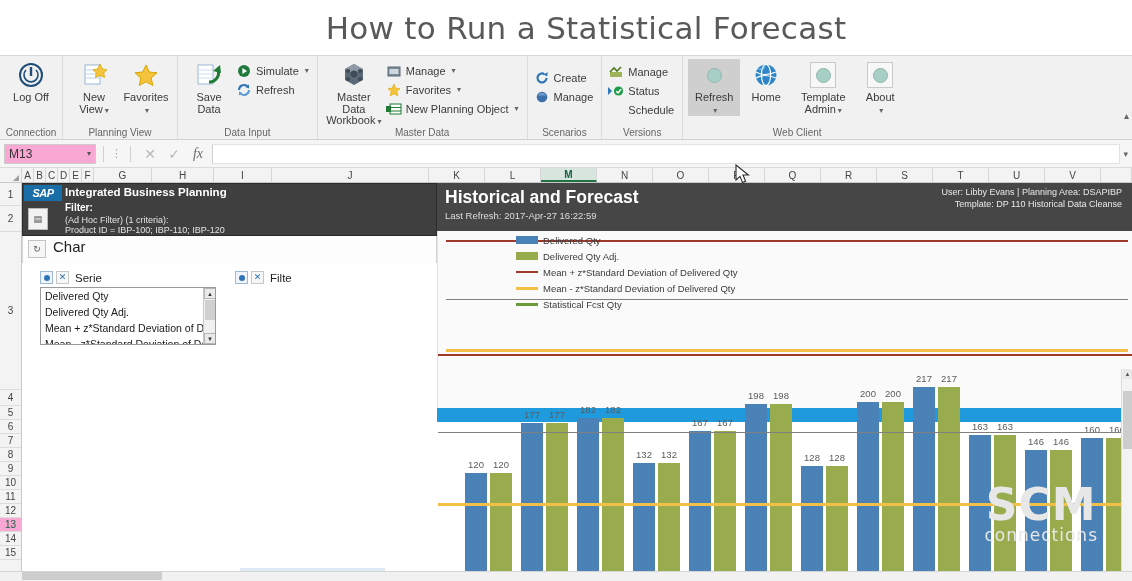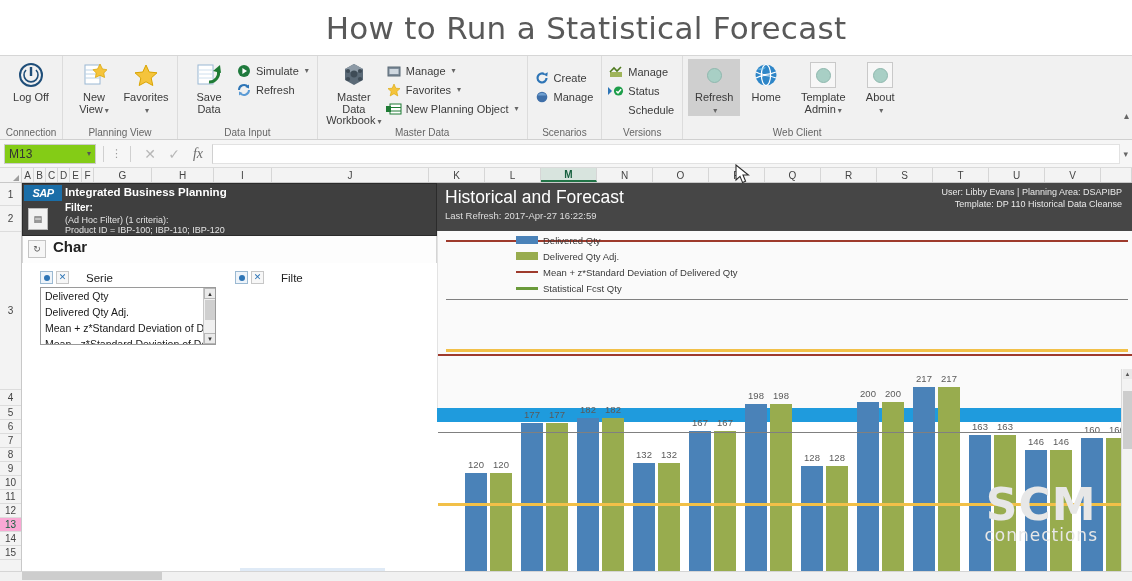--- a/index.html
+++ b/index.html
@@ -68,21 +68,21 @@
   }
 
   
   #formula-bar{
     height:28px; display:flex; align-items:center;
     background:#f6f6f6; border-bottom:1px solid #dadada;
     font-size:12px; color:#333;
   }
   #namebox{
     width:92px; height:20px; margin-left:4px;
-    background:#84cc16; border:1px solid #ccc;
+    background:#f9a8d4; border:1px solid #ccc;
     display:flex; align-items:center; padding:0 4px;
     font-size:12px; justify-content:space-between;
   }
   #namebox .cv{ color:#333; }
   #namebox .cr{ font-size:8px; color:#555; }
   .fsep{ width:1px; height:16px; background:#d0d0d0; margin:0 7px; }
   .fbtn{ width:24px; text-align:center; color:#b7b7b7; font-size:14px; }
   .fbtn.fx{ color:#6b6b6b; font-style:italic; font-family:"Liberation Serif", serif; font-size:14px; }
   #fbinput{
     flex:1; height:20px; background:#fff; border:1px solid #e2e2e2; border-left:1px solid #d0d0d0;
@@ -149,34 +149,34 @@
 
   #char-strip{
     position:absolute; left:0; top:53px; width:415px; height:27px;
     background:#fdfdfd; border-left:1px solid #d5d5d5; border-right:1px solid #d5d5d5;
   }
   #char-refresh{
     position:absolute; left:5px; top:4px; width:18px; height:18px;
     border:1px solid #c4c4c4; background:#f6f6f6;
     display:flex; align-items:center; justify-content:center; font-size:9px; color:#555;
   }
-  #char-title{ position:absolute; left:30px; top:2px; font-size:15px; font-weight:bold; color:#222; }
+  #char-title{ position:absolute; left:30px; top:2px; font-size:15px; font-weight:normal; color:#222; }
 
   .lbrow{ position:absolute; display:flex; align-items:center; gap:3px; }
   .sq-blue{
     width:13px;height:13px;border:1px solid #9bb9d2;background:#eef4fa;
     display:flex;align-items:center;justify-content:center;
   }
   .sq-blue .dot{ width:6px;height:6px;border-radius:50%;background:#2e75b6; }
   .sq-x{
     width:13px;height:13px;border:1px solid #c7c7c7;background:#f7f7f7;
     display:flex;align-items:center;justify-content:center;
     font-size:9px;color:#2e75b6;line-height:9px;
   }
-  .lbcap{ font-size:11.5px; color:#222; margin-left:14px; }
+  .lbcap{ font-size:11.5px; color:#222; margin-left:3px; }
 
   .listbox{
     position:absolute; background:#fff; border:1px solid #9a9a9a;
     font-size:10.5px; color:#1a1a1a; overflow:hidden;
   }
   .listbox .li{ padding:1px 14px 1px 4px; white-space:nowrap; line-height:14px; }
   .sbar{
     position:absolute; right:0; top:0; width:12px; height:100%;
     background:#f0f0f0; border-left:1px solid #c7c7c7;
   }
@@ -196,21 +196,21 @@
   }
 
   
   #right-panel{
     position:absolute; left:415px; top:0; width:695px; height:100%;
   }
   #chart-head{
     position:absolute; left:0; top:0; width:695px; height:48px;
     background:#464646; color:#fff;
   }
-  #chart-title{ position:absolute; left:8px; top:4px; font-size:17.5px; font-weight:normal; }
+  #chart-title{ position:absolute; left:8px; top:4px; font-size:17.5px; font-weight:bold; }
   #chart-refresh{ position:absolute; left:8px; top:27px; font-size:9.5px; color:#dedede; }
   #chart-meta1{ position:absolute; right:10px; top:4px; font-size:9px; color:#eaeaea; }
   #chart-meta2{ position:absolute; right:10px; top:16px; font-size:9px; color:#eaeaea; }
 
   #chart-area{
     position:absolute; left:0; top:48px; width:695px; height:177px;
     background:#fafafa; border-left:1px solid #e3e3e3;
   }
   #plot{ position:absolute; left:8px; top:0; right:4px; bottom:0; }
   .refline{ position:absolute; left:0; width:100%; }
@@ -642,20 +642,24 @@
             <span class="lgkey blue"></span>
             <span>Delivered Qty</span>
           </div>
           <div class="lgrow">
             <span class="lgkey olive"></span>
             <span>Delivered Qty Adj.</span>
           </div>
           <div class="lgrow">
             <span class="lgkey dark"></span>
             <span>Mean + z*Standard Deviation of Delivered Qty</span>
+          </div>
+          <div class="lgrow">
+            <span class="lgkey yellow"></span>
+            <span>Mean - z*Standard Deviation of Delivered Qty</span>
           </div>
           <div class="lgrow">
             <span class="lgkey green"></span>
             <span>Statistical Fcst Qty</span>
           </div>
         </div>
       </div>
 
       <div id="xaxis"></div>
     </div>

